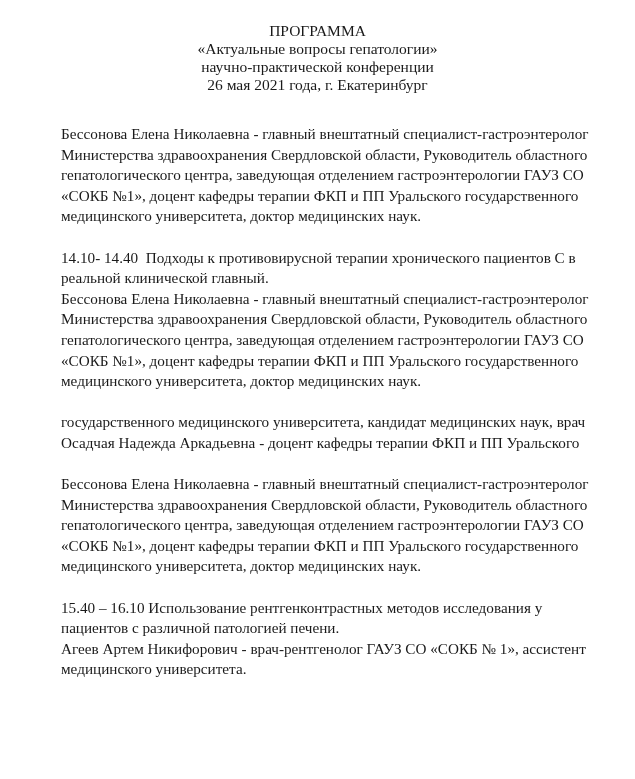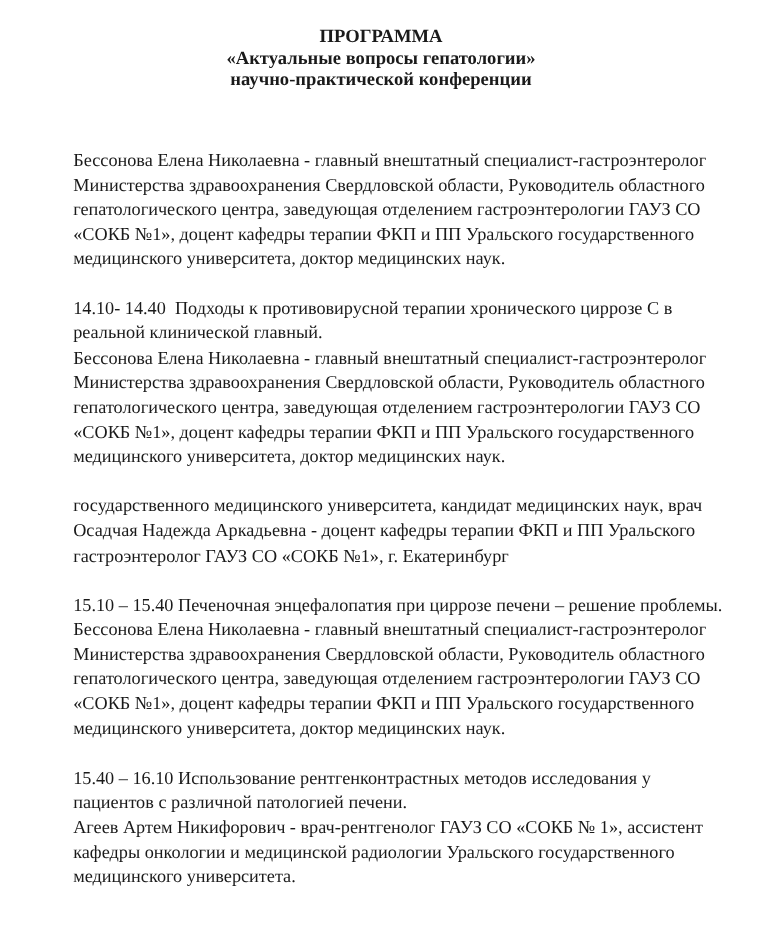--- a/index.html
+++ b/index.html
@@ -1,71 +1,69 @@
 <!DOCTYPE html>
 <html><head>
 <meta charset="utf-8">
 <style>
   html, body { margin: 0; padding: 0; background: #ffffff; }
   body { width: 635px; height: 779px; overflow: hidden; position: relative;
          font-family: "Liberation Serif", "DejaVu Serif", serif; color: #1a1a1a; }
   .header { position: absolute; top: 22px; left: 0; width: 635px; text-align: center;
-            font-weight: bold; font-size: 15.5px; line-height: 18px; }
+            font-weight: normal; font-size: 15.5px; line-height: 18px; }
   .header div { white-space: nowrap; }
   .content { position: absolute; top: 124px; left: 61px; width: 548px;
              font-size: 15.2px; line-height: 20.6px; }
   .item { margin-bottom: 20.6px; }
   .item p { margin: 0; }
   .nowrap { white-space: nowrap; }
 </style>
 </head>
 <body>
 
 <div class="header">
   <div>ПРОГРАММА</div>
   <div>«Актуальные вопросы гепатологии»</div>
   <div>научно-практической конференции</div>
+  <div>26 мая  2021 года, г. Екатеринбург</div>
 </div>
 
 <div class="content">
 
   <div class="item">
     <p class="nowrap">Бессонова Елена Николаевна -  главный внештатный специалист-гастроэнтеролог</p>
     <p class="nowrap">Министерства здравоохранения Свердловской области, Руководитель областного</p>
     <p class="nowrap">гепатологического центра, заведующая отделением гастроэнтерологии ГАУЗ СО</p>
     <p class="nowrap">«СОКБ №1»,  доцент кафедры терапии ФКП и ПП Уральского государственного</p>
     <p class="nowrap">медицинского университета, доктор медицинских наук.</p>
   </div>
 
   <div class="item">
-    <p class="nowrap"><span>14.10- 14.40</span>&nbsp;&nbsp;<span>Подходы к противовирусной терапии хронического циррозе С в</span></p>
+    <p class="nowrap"><span>14.10- 14.40</span>&nbsp;&nbsp;<span>Подходы к противовирусной терапии хронического пациентов С в</span></p>
     <p class="nowrap">реальной клинической главный.</p>
     <p class="nowrap">Бессонова Елена Николаевна -  главный внештатный специалист-гастроэнтеролог</p>
     <p class="nowrap">Министерства здравоохранения Свердловской области, Руководитель областного</p>
     <p class="nowrap">гепатологического центра, заведующая отделением гастроэнтерологии ГАУЗ СО</p>
     <p class="nowrap">«СОКБ №1»,  доцент кафедры терапии ФКП и ПП Уральского государственного</p>
     <p class="nowrap">медицинского университета, доктор медицинских наук.</p>
   </div>
 
   <div class="item">
     <p class="nowrap">государственного медицинского университета, кандидат медицинских наук, врач</p>
     <p class="nowrap">Осадчая Надежда Аркадьевна  -  доцент кафедры терапии ФКП и ПП Уральского</p>
-    <p class="nowrap">гастроэнтеролог ГАУЗ СО «СОКБ №1», г. Екатеринбург</p>
   </div>
 
   <div class="item">
-    <p class="nowrap"><span>15.10 – 15.40</span> <span>Печеночная энцефалопатия при  циррозе печени – решение проблемы.</span></p>
     <p class="nowrap">Бессонова Елена Николаевна -  главный внештатный специалист-гастроэнтеролог</p>
     <p class="nowrap">Министерства здравоохранения Свердловской области, Руководитель областного</p>
     <p class="nowrap">гепатологического центра, заведующая отделением гастроэнтерологии ГАУЗ СО</p>
     <p class="nowrap">«СОКБ №1»,  доцент кафедры терапии ФКП и ПП Уральского государственного</p>
     <p class="nowrap">медицинского университета, доктор медицинских наук.</p>
   </div>
 
   <div class="item">
     <p class="nowrap"><span>15.40 – 16.10</span> <span>Использование рентгенконтрастных методов исследования у</span></p>
     <p class="nowrap">пациентов с различной патологией печени.</p>
     <p class="nowrap">Агеев Артем Никифорович -  врач-рентгенолог ГАУЗ СО «СОКБ № 1», ассистент</p>
-    <p class="nowrap">кафедры онкологии и медицинской радиологии Уральского государственного</p>
     <p class="nowrap">медицинского университета.</p>
   </div>
 
 </div>
 
 </body></html>

